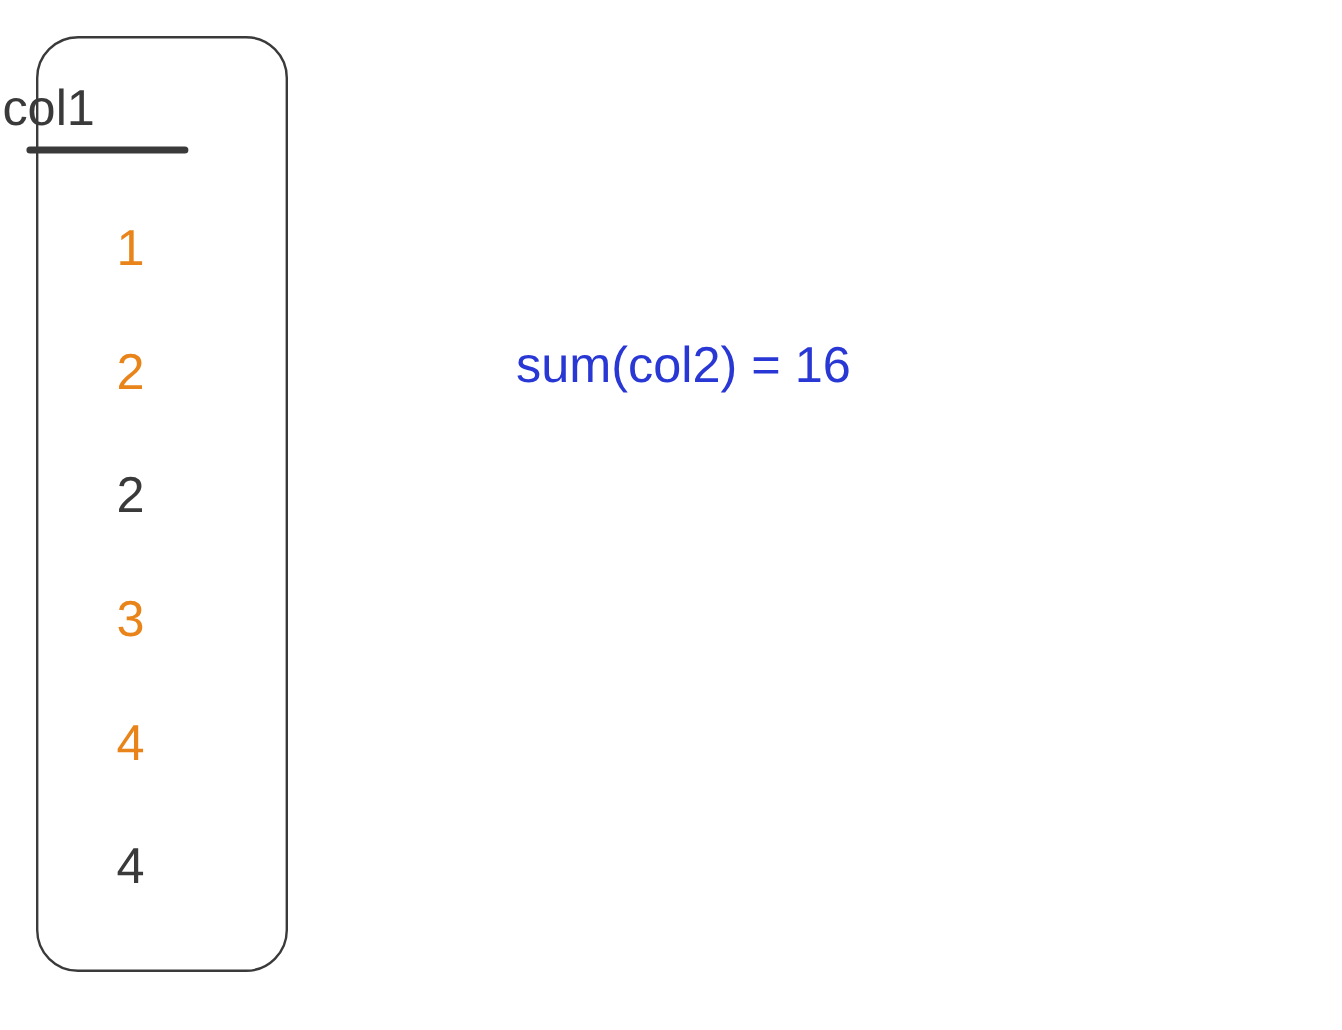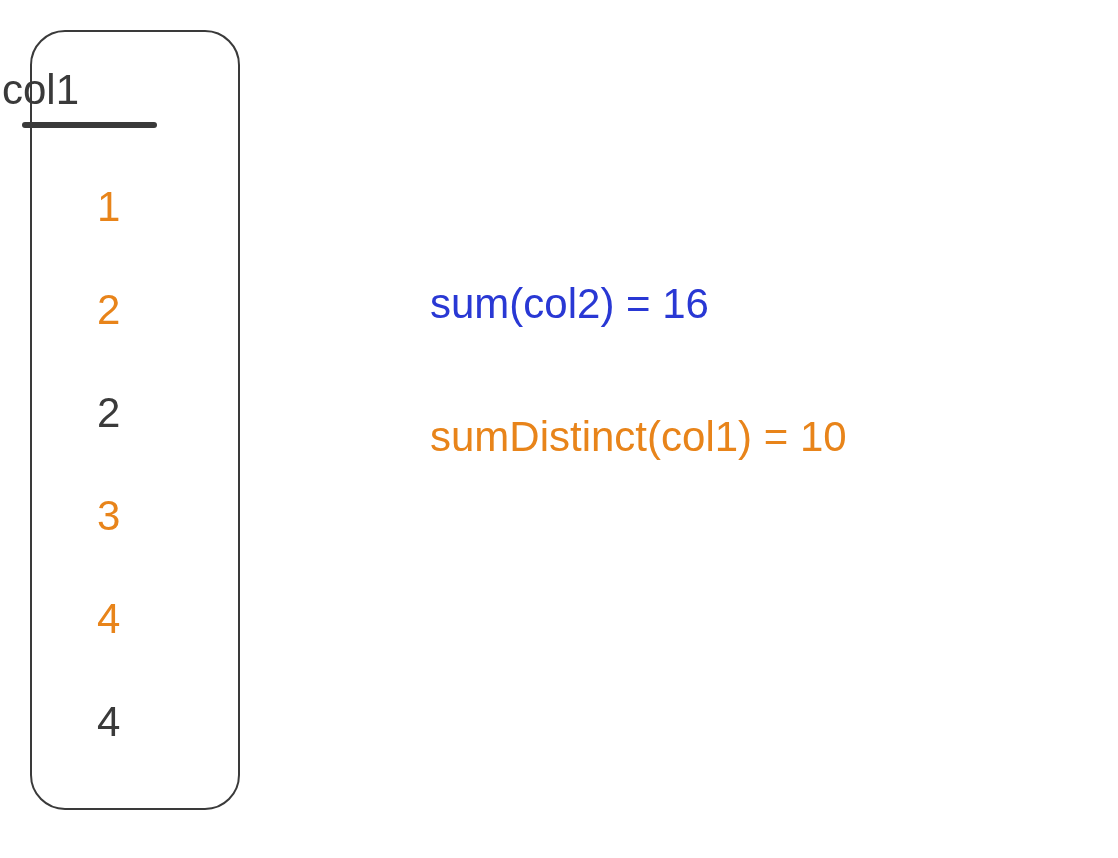--- a/index.html
+++ b/index.html
@@ -91,14 +91,13 @@
     <div class="value distinct">2</div>
     <div class="value duplicate">2</div>
     <div class="value distinct">3</div>
     <div class="value distinct">4</div>
     <div class="value duplicate">4</div>
   </div>
 </div>
 
 <div class="formulas">
   <div class="formula sum">sum(col2) = 16</div>
-  <div class="formula sum-distinct">sumDistinct(col1) = 10</div>
 </div>
 
 </body></html>

